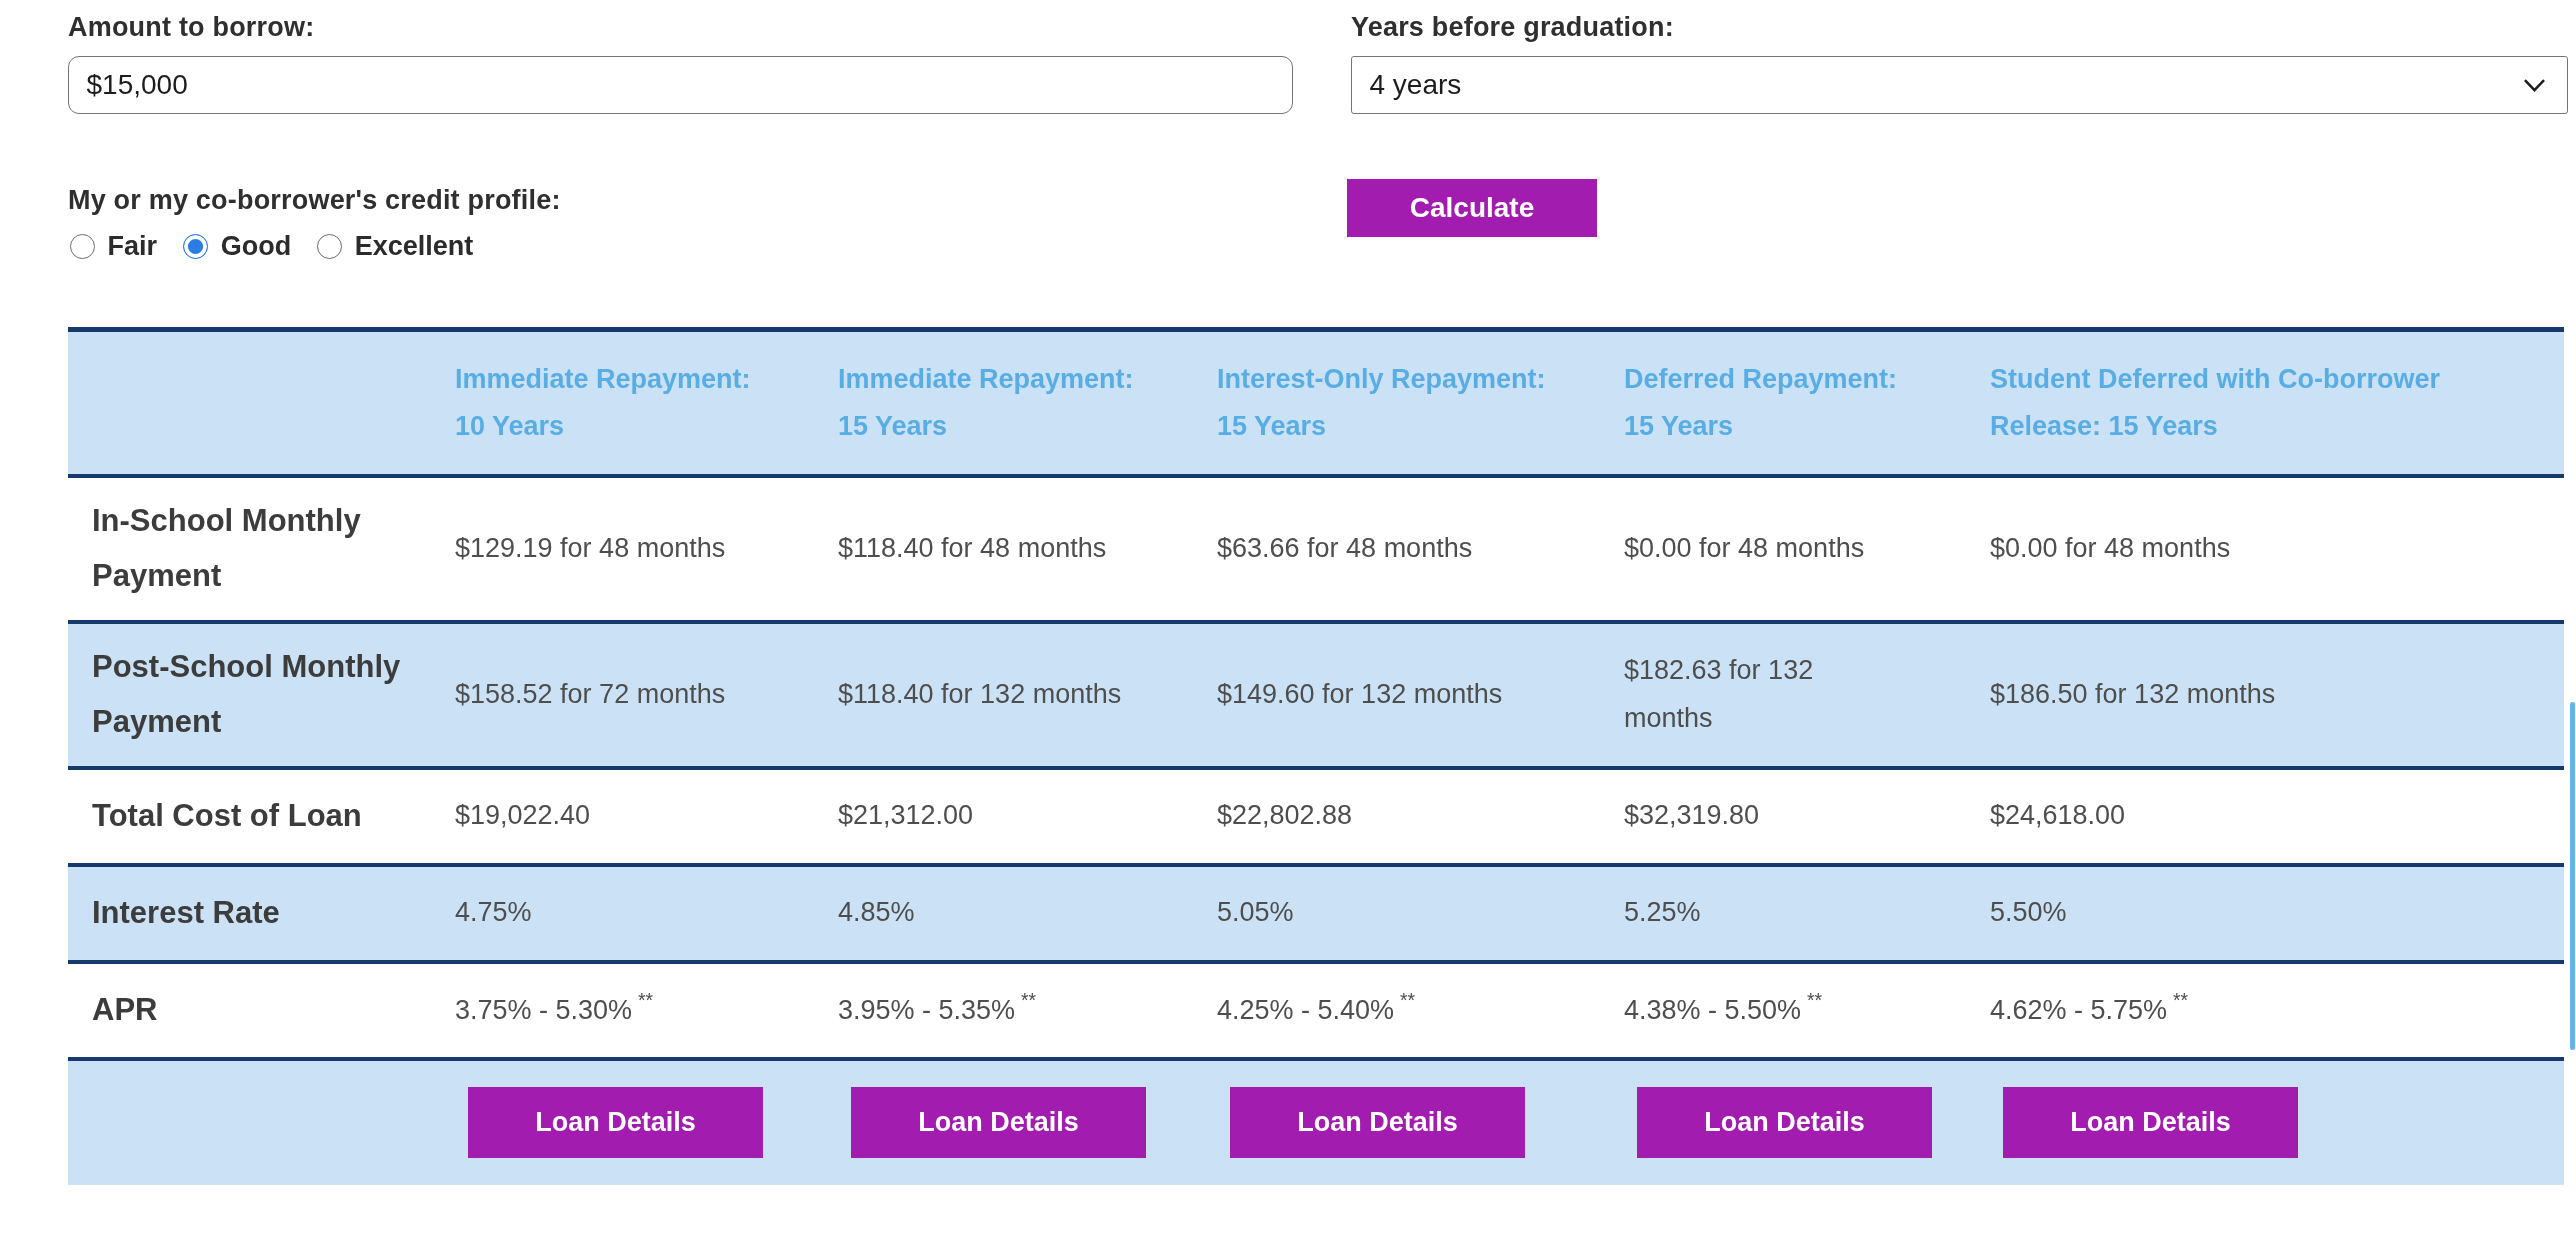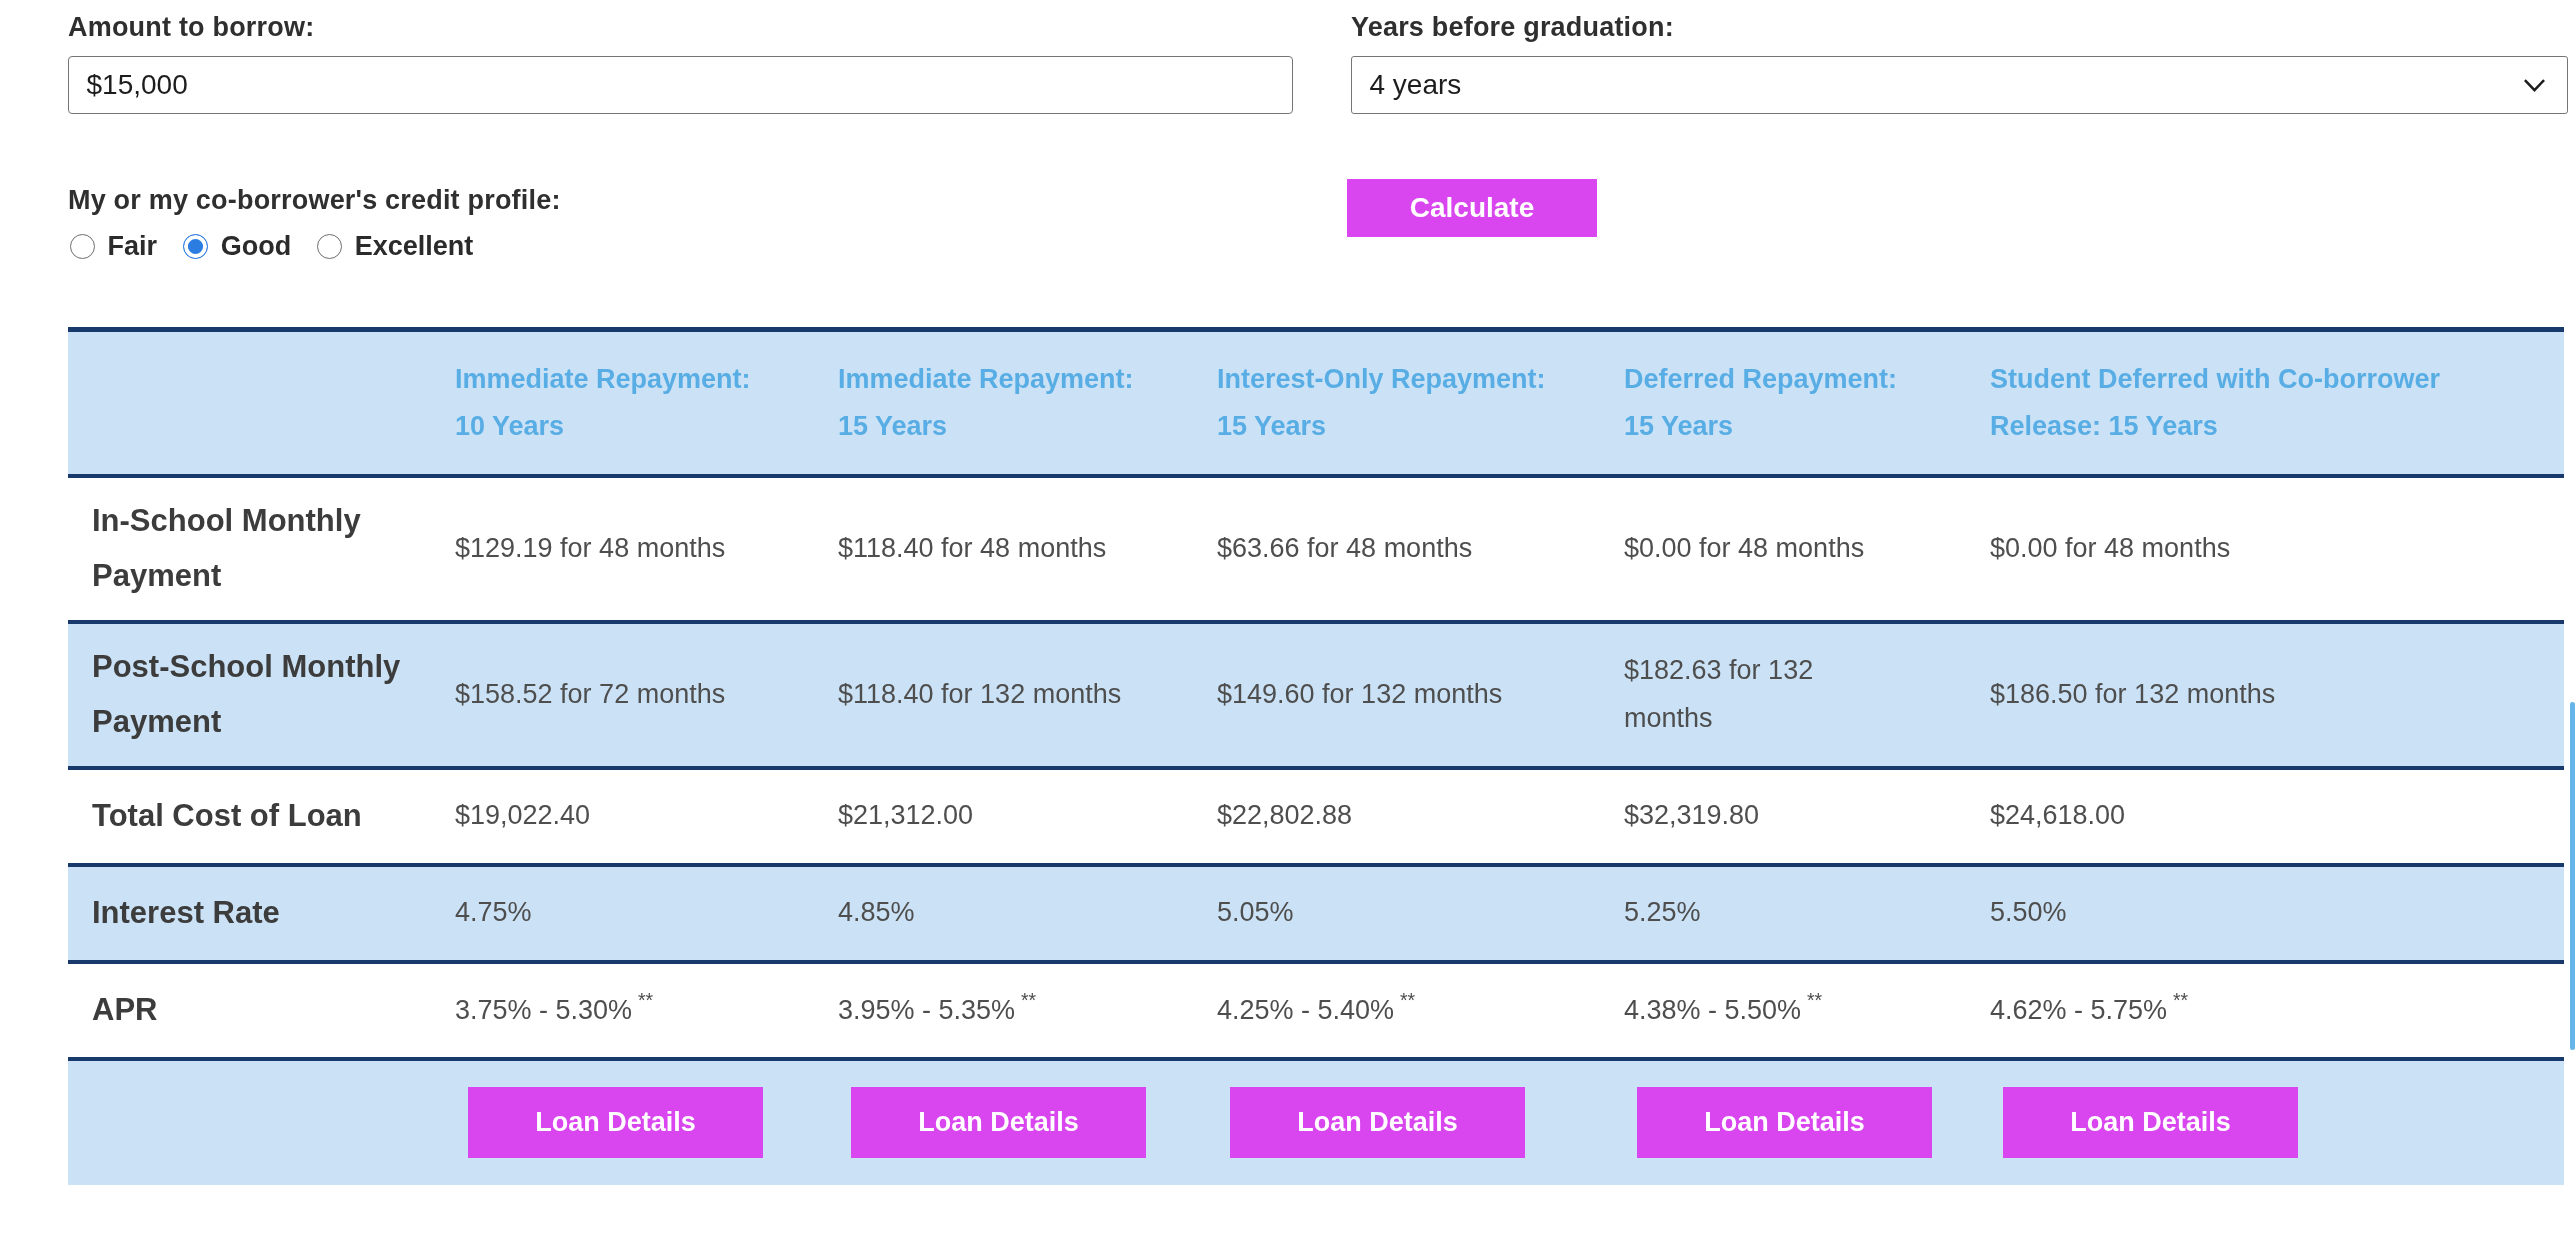--- a/index.html
+++ b/index.html
@@ -20,21 +20,21 @@
   }
   #amount-label { left: 68px; top: 11.7px; }
   #years-label  { left: 1351px; top: 11.7px; }
   #credit-label { left: 68px; top: 185px; }
 
   #amount-input {
     position: absolute;
     left: 68px; top: 56px;
     width: 1225px; height: 58px;
     border: 1.9px solid #757575;
-    border-radius: 4px;
+    border-radius: 11px;
     padding: 0 17.5px;
     font-family: "Liberation Sans", sans-serif;
     font-size: 28px;
     color: #1d1d1d;
     background: #ffffff;
   }
 
   .select-box {
     position: absolute;
     left: 1351px; top: 56px;
@@ -73,21 +73,21 @@
     background: #2b7de1;
     box-shadow: inset 0 0 0 3.9px #ffffff;
   }
   .radio-item .radio-label {
     font-size: 27px;
     font-weight: 700;
     color: #2b2b2b;
   }
 
   .btn {
-    background: #d946ef;
+    background: #a21caf;
     color: #ffffff;
     border: none;
     font-family: "Liberation Sans", sans-serif;
     font-weight: 600;
     cursor: pointer;
     display: inline-block;
     text-align: center;
   }
   #calculate-button {
     position: absolute;

